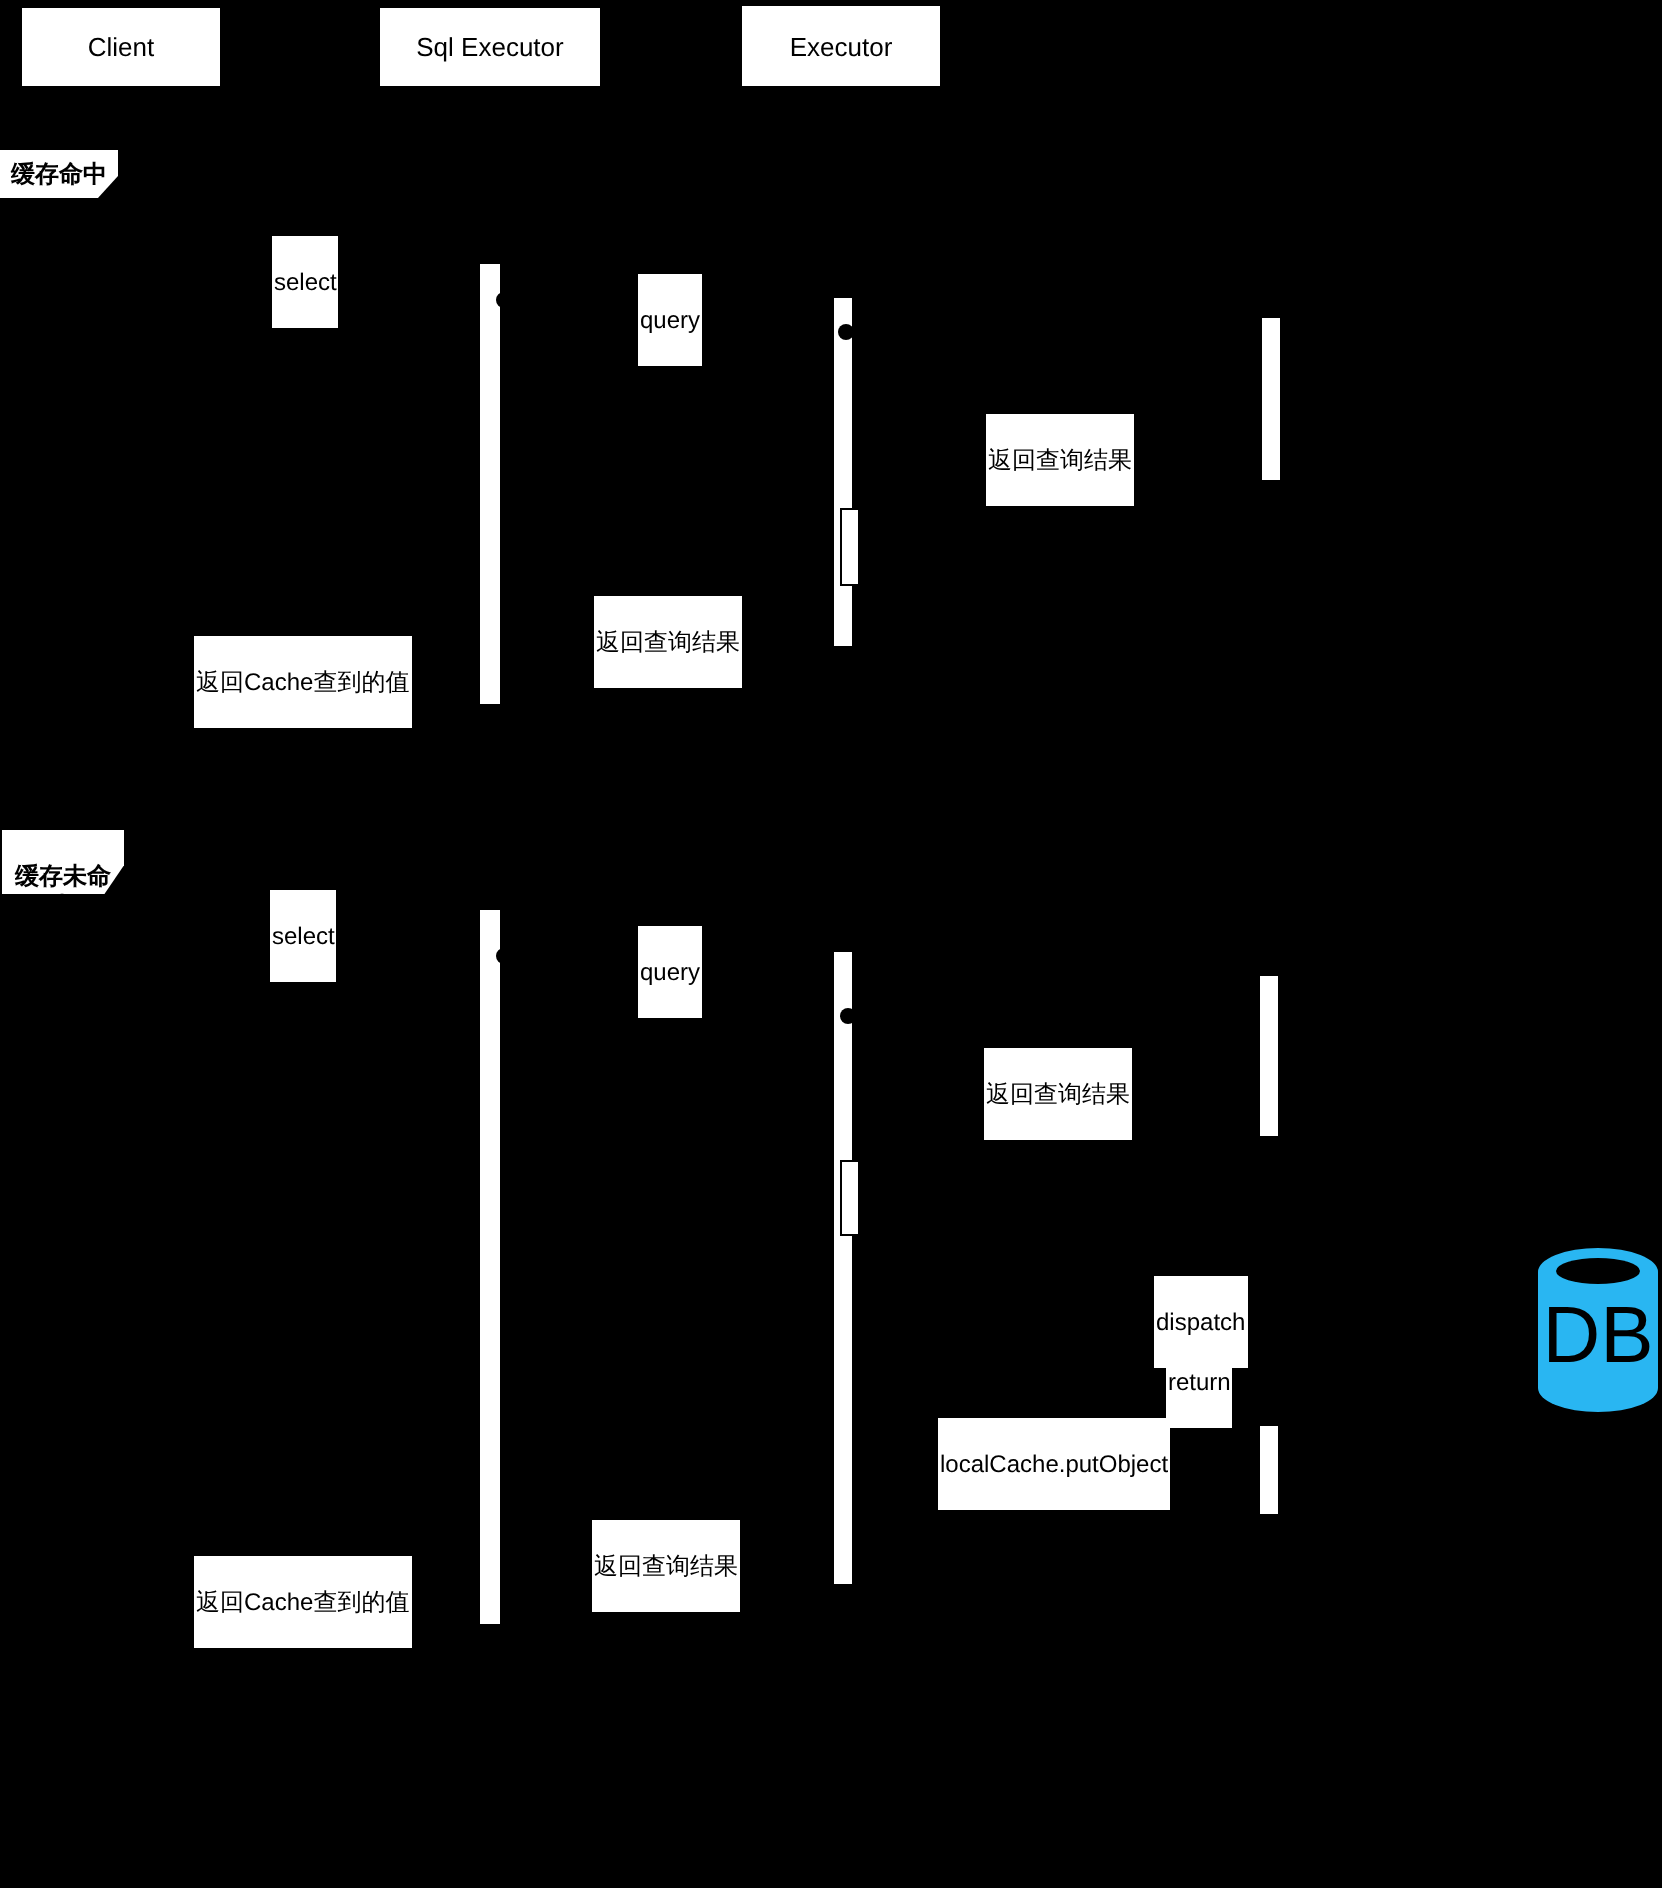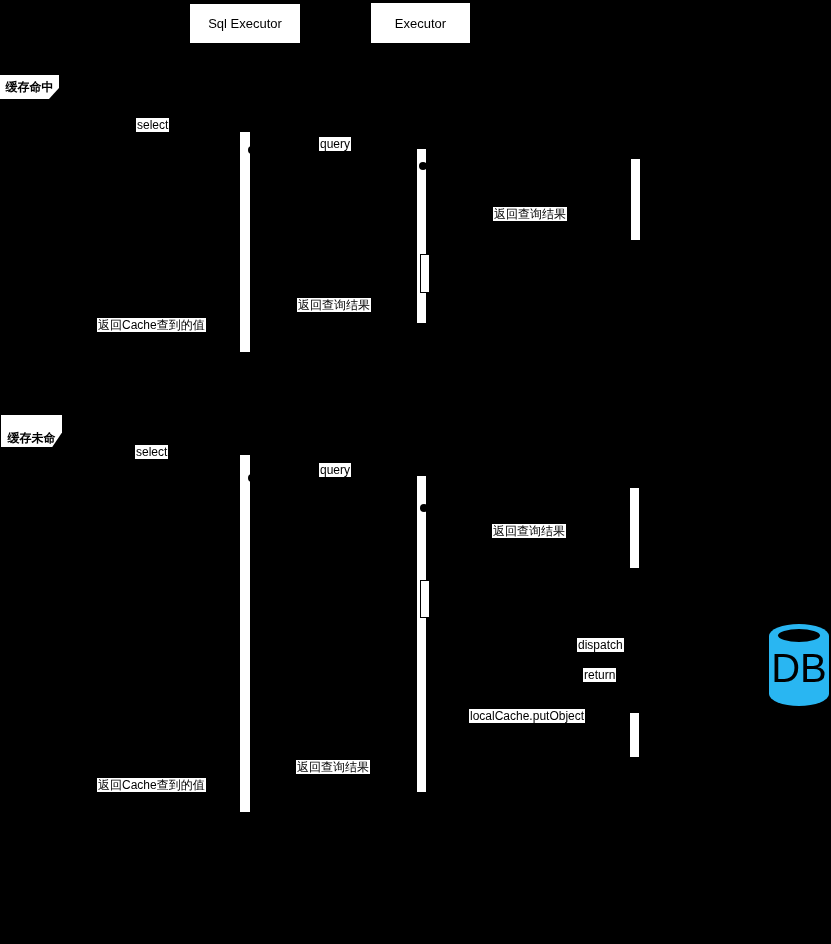--- a/index.html
+++ b/index.html
@@ -41,21 +41,21 @@
     height: 8px;
     border-radius: 50%;
     background: #000;
   }
   .msg {
     position: absolute;
     background: #fff;
     color: #000;
     font-size: 12px;
     line-height: 14px;
-    padding: 0 1px;
+    padding: 16px 1px;
     white-space: nowrap;
   }
   .note {
     position: absolute;
     background: #fff;
     color: #000;
     font-size: 12px;
     text-align: center;
     font-weight: bold;
   }
@@ -93,20 +93,23 @@
 </head>
 <body>
 
 <div class="canvas">
 
   <div class="lifeline" style="left:60px"></div>
   <div class="lifeline" style="left:244px"></div>
   <div class="lifeline" style="left:420px"></div>
   <div class="lifeline" style="left:634px"></div>
 
+  <div class="actor" style="left:11px; top:4px; width:99px; height:39px;">
+    <span>Client</span>
+  </div>
   <div class="actor" style="left:190px; top:4px; width:110px; height:39px;">
     <span>Sql Executor</span>
   </div>
   <div class="actor" style="left:371px; top:3px; width:99px; height:40px;">
     <span>Executor</span>
   </div>
 
   <div class="note note-1">
     <span>缓存命中</span>
   </div>

